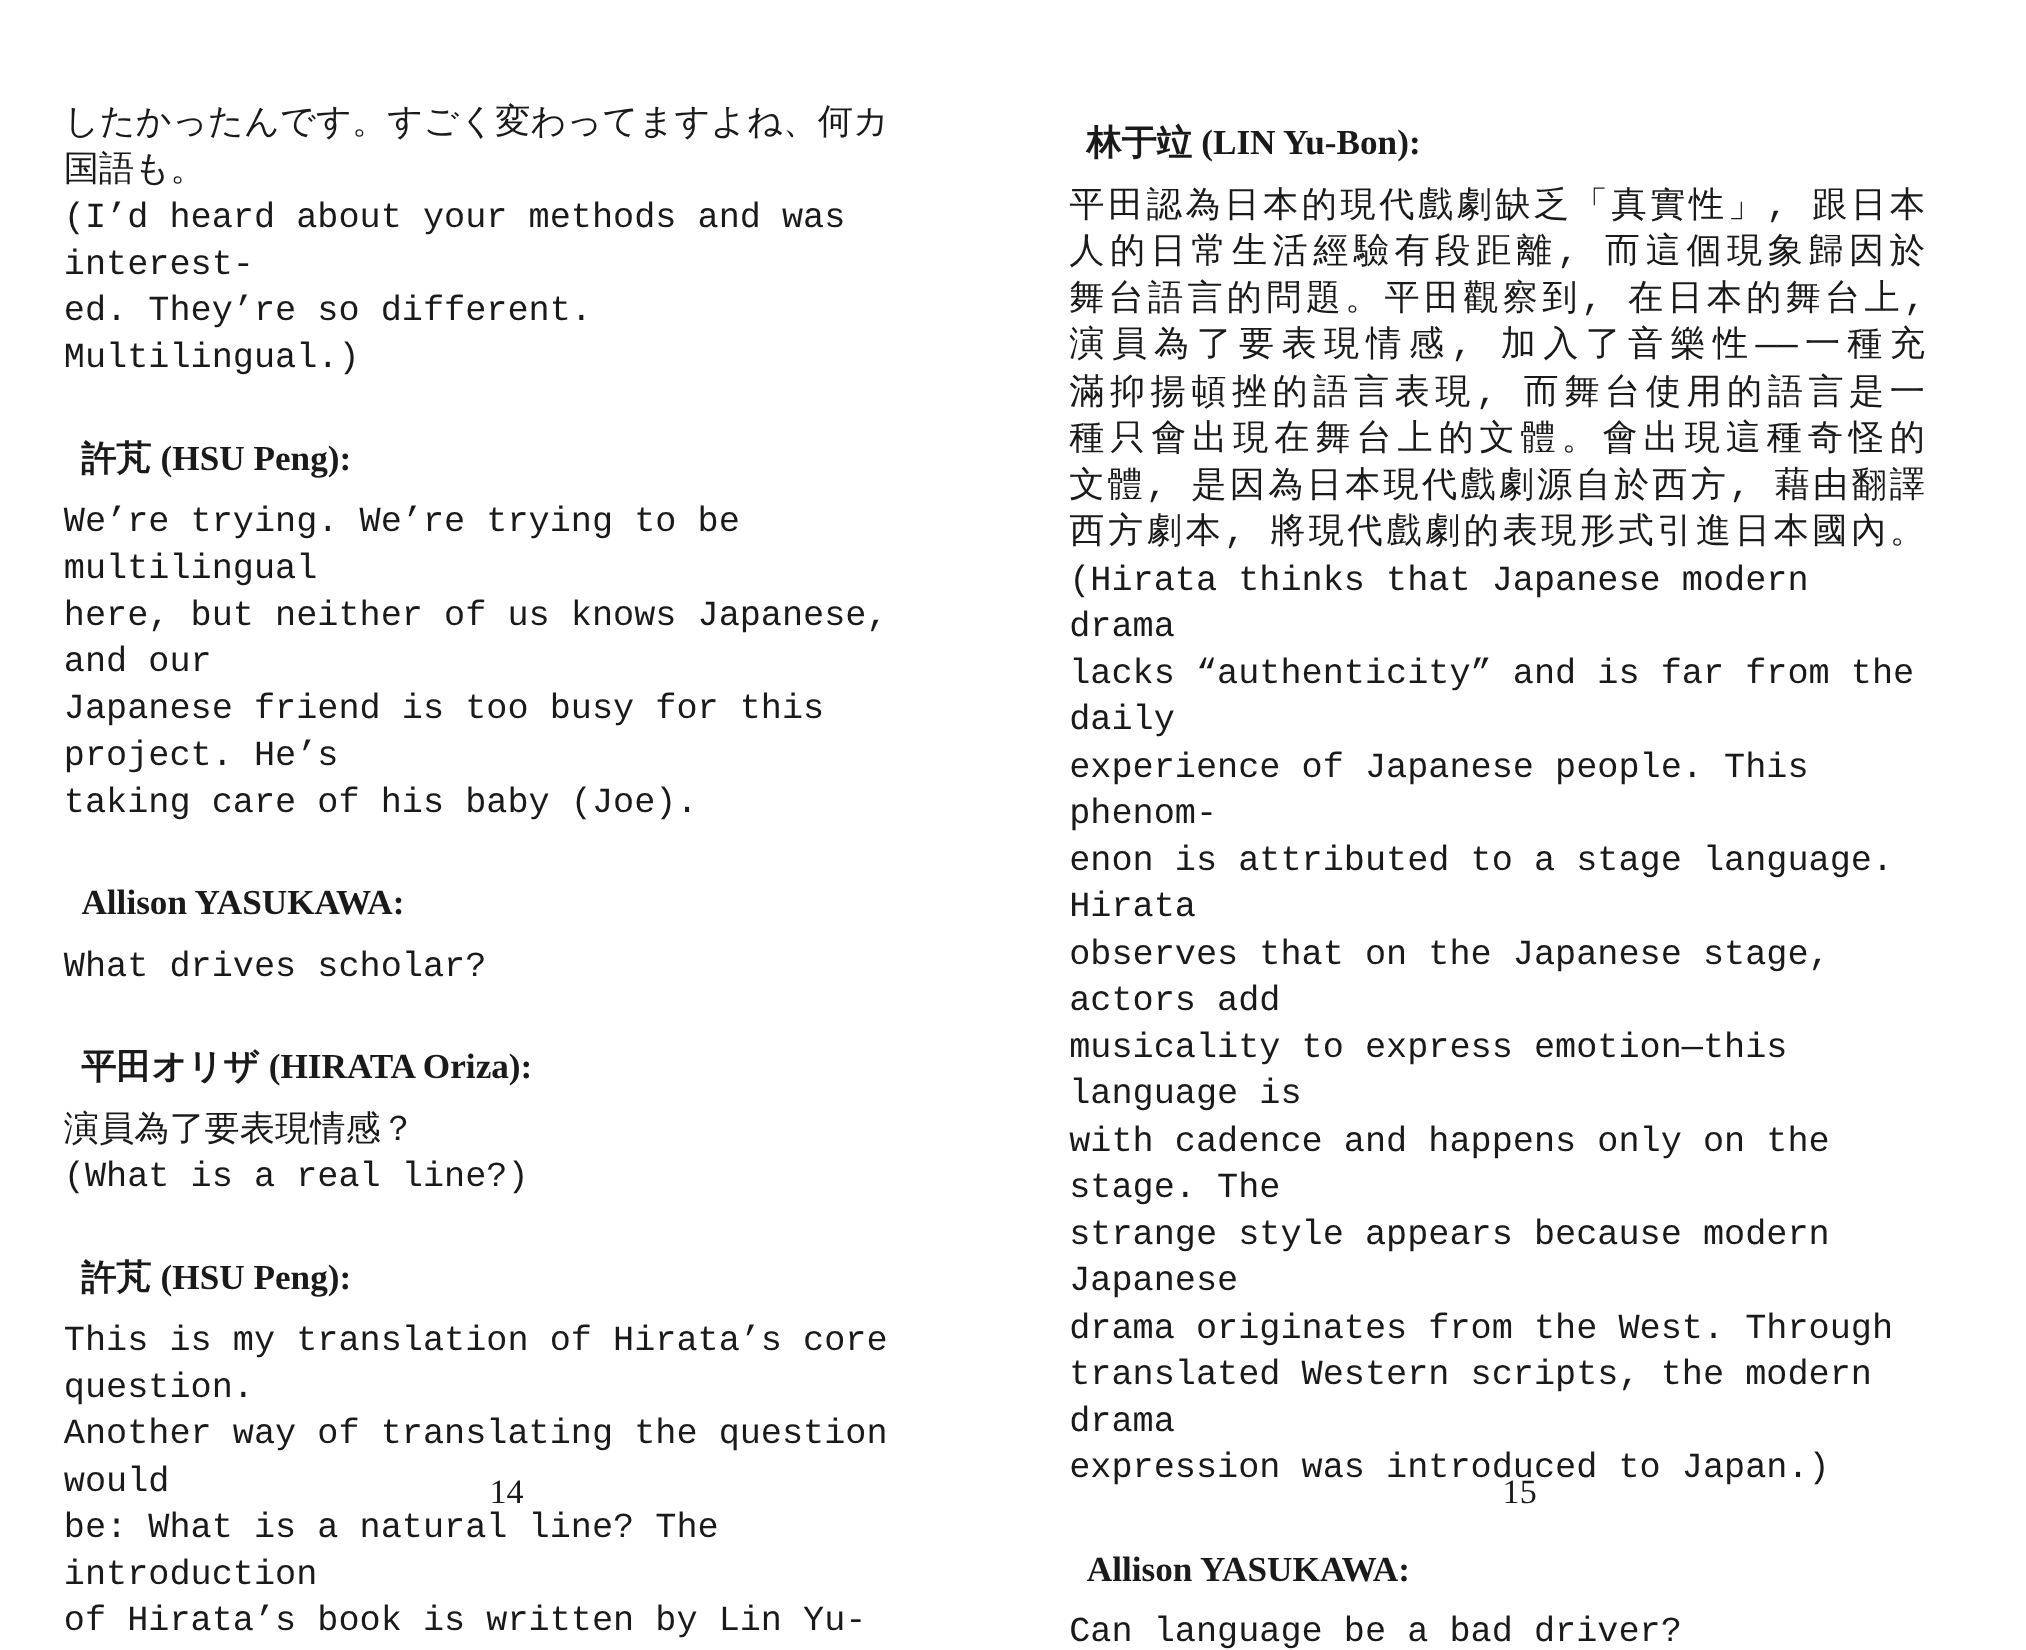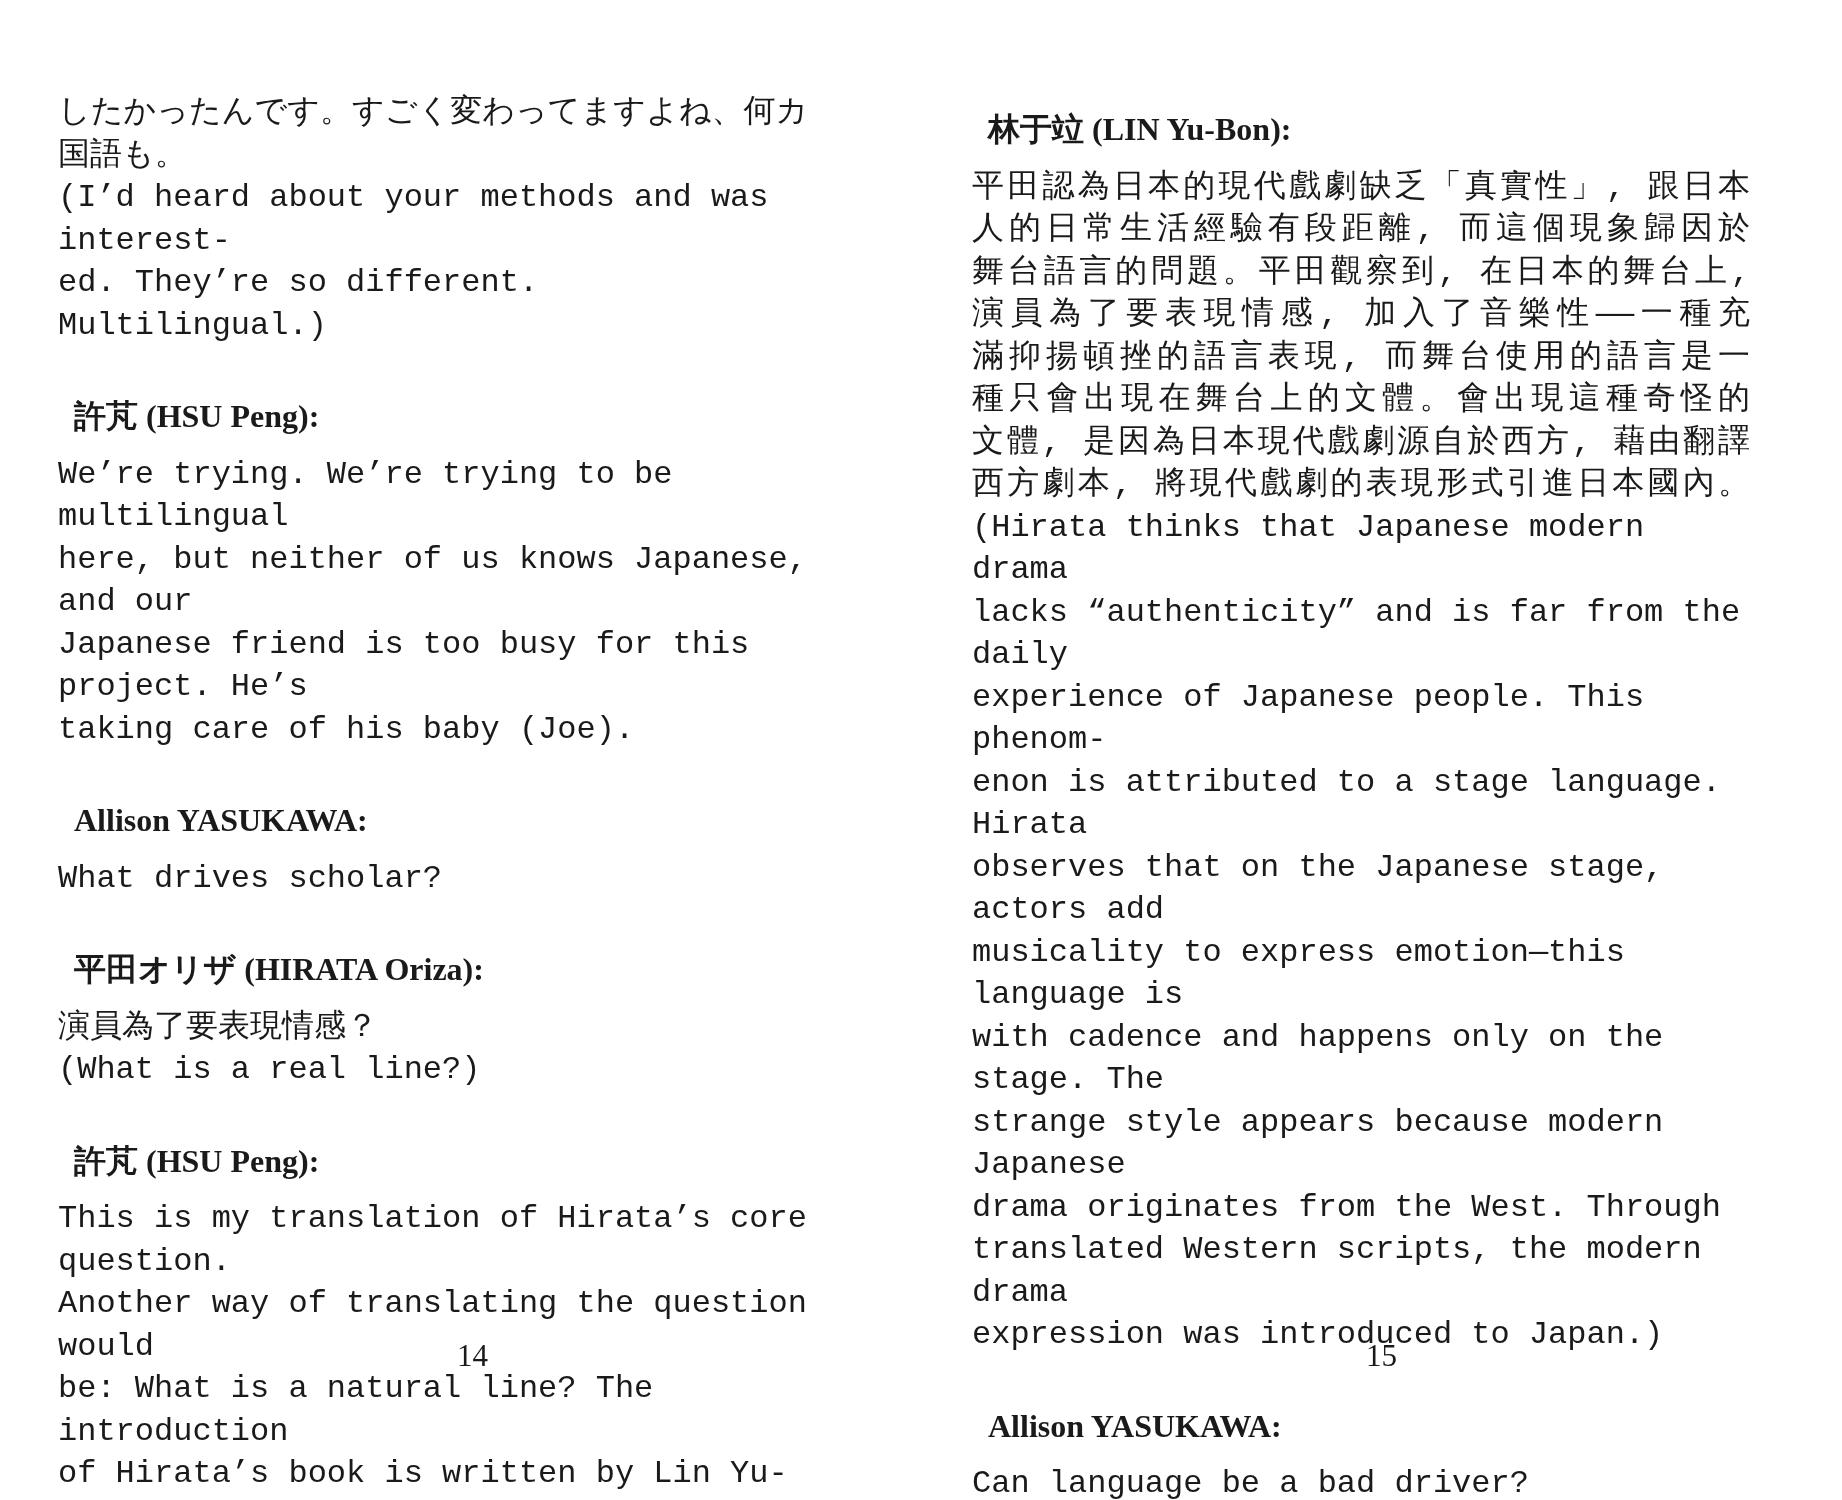--- a/index.html
+++ b/index.html
@@ -41,21 +41,21 @@
     text-align: justify;
     text-align-last: justify;
   }
   .page-number {
     position: absolute;
     top: 1338px;
     width: 921px;
     text-align: center;
     font-size: 31px;
   }
-  .pn-left  { left: 12px; }
+  .pn-left  { left: 0; }
   .pn-right { left: 921px; }
 </style>
 </head>
 <body>
 
 <div class="page-column col-left">
 
   <section class="dialogue-block">
     <div class="lines">したかったんです。すごく変わってますよね、何カ
 国語も。</div>

